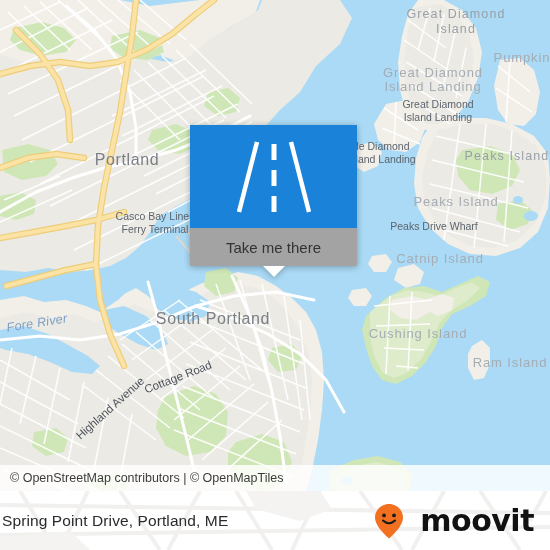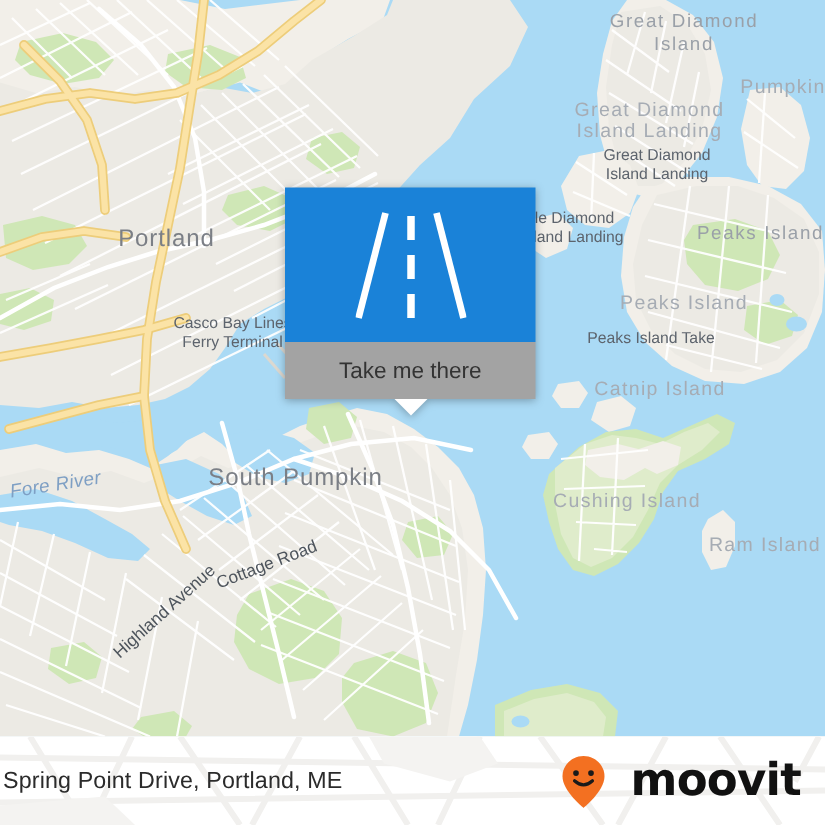--- a/index.html
+++ b/index.html
@@ -43,20 +43,21 @@
     position: absolute;
     white-space: nowrap;
     pointer-events: none;
     font-family: "Liberation Sans", sans-serif;
     transform: translate(-50%, -50%);
   }
   .lbl-city {
     color: #7b7f86;
     font-size: 16px;
     letter-spacing: 0.6px;
+    margin-left: 16px;
   }
   .lbl-island-big {
     color: #9aa0a8;
     font-size: 12.5px;
     letter-spacing: 1.1px;
     text-align: center;
     line-height: 15px;
   }
   .lbl-island-med {
     color: #a6acb4;
@@ -383,52 +384,55 @@
         <g stroke="#dcd8d0" stroke-width="2" fill="none">
           <path d="M208,190 L222,204 M216,182 L232,198 M224,174 L242,192
                    M232,166 L252,186 M240,158 L262,180 M248,150 L270,174"></path>
           <path d="M176,236 L190,252 M184,228 L200,246 M192,220 L210,240"></path>
         </g>
       </g>
     </svg>
 
     <div class="map-label lbl-city" style="left:111px;top:160px;">Portland</div>
 
-    <div class="map-label lbl-city" style="left:197px;top:319px;">South Pumpkin</div>
+    <div class="map-label lbl-city" style="left:197px;top:319px;">South Portland</div>
 
     <div class="map-label lbl-island-big" style="left:456px;top:22px;">Great Diamond<br>Island</div>
 
     <div class="map-label lbl-island-med" style="left:433px;top:80px;">Great Diamond<br>Island Landing</div>
 
     <div class="map-label lbl-poi" style="left:438px;top:110px;">Great Diamond<br>Island Landing</div>
 
     <div class="map-label lbl-island-med" style="left:522px;top:58px;">Pumpkin</div>
 
     <div class="map-label lbl-poi" style="left:383px;top:152px;">le Diamond<br>sland Landing</div>
 
     <div class="map-label lbl-island-big" style="left:507px;top:156px;">Peaks Island</div>
 
     <div class="map-label lbl-island-med" style="left:456px;top:202px;">Peaks Island</div>
 
-    <div class="map-label lbl-poi" style="left:434px;top:226px;">Peaks Island Take</div>
+    <div class="map-label lbl-poi" style="left:434px;top:226px;">Peaks Drive Wharf</div>
 
     <div class="map-label lbl-island-med" style="left:440px;top:259px;">Catnip Island</div>
 
     <div class="map-label lbl-island-med" style="left:418px;top:334px;">Cushing Island</div>
 
     <div class="map-label lbl-island-med" style="left:510px;top:363px;">Ram Island</div>
 
     <div class="map-label lbl-poi" style="left:155px;top:222px;">Casco Bay Lines<br>Ferry Terminal</div>
 
     <div class="map-label lbl-water" style="left:37px;top:323px;transform:translate(-50%,-50%) rotate(-9deg);">Fore River</div>
 
     <div class="map-label lbl-road" style="left:178px;top:377px;transform:translate(-50%,-50%) rotate(-21deg);">Cottage Road</div>
 
     <div class="map-label lbl-road" style="left:110px;top:408px;transform:translate(-50%,-50%) rotate(-42deg);">Highland Avenue</div>
 
+    <div id="attribution">
+      <span>© OpenStreetMap contributors | © OpenMapTiles</span>
+    </div>
   </div>
 
   <div id="callout">
     <div id="callout-image">
       <svg id="road-icon" width="74" height="78" viewBox="0 0 74 78">
         <g stroke="#ffffff" stroke-width="4.5" fill="none" stroke-linecap="butt">
           <line x1="20" y1="4" x2="2" y2="74"></line>
           <line x1="54" y1="4" x2="72" y2="74"></line>
         </g>
         <g stroke="#ffffff" stroke-width="5" stroke-linecap="butt">

